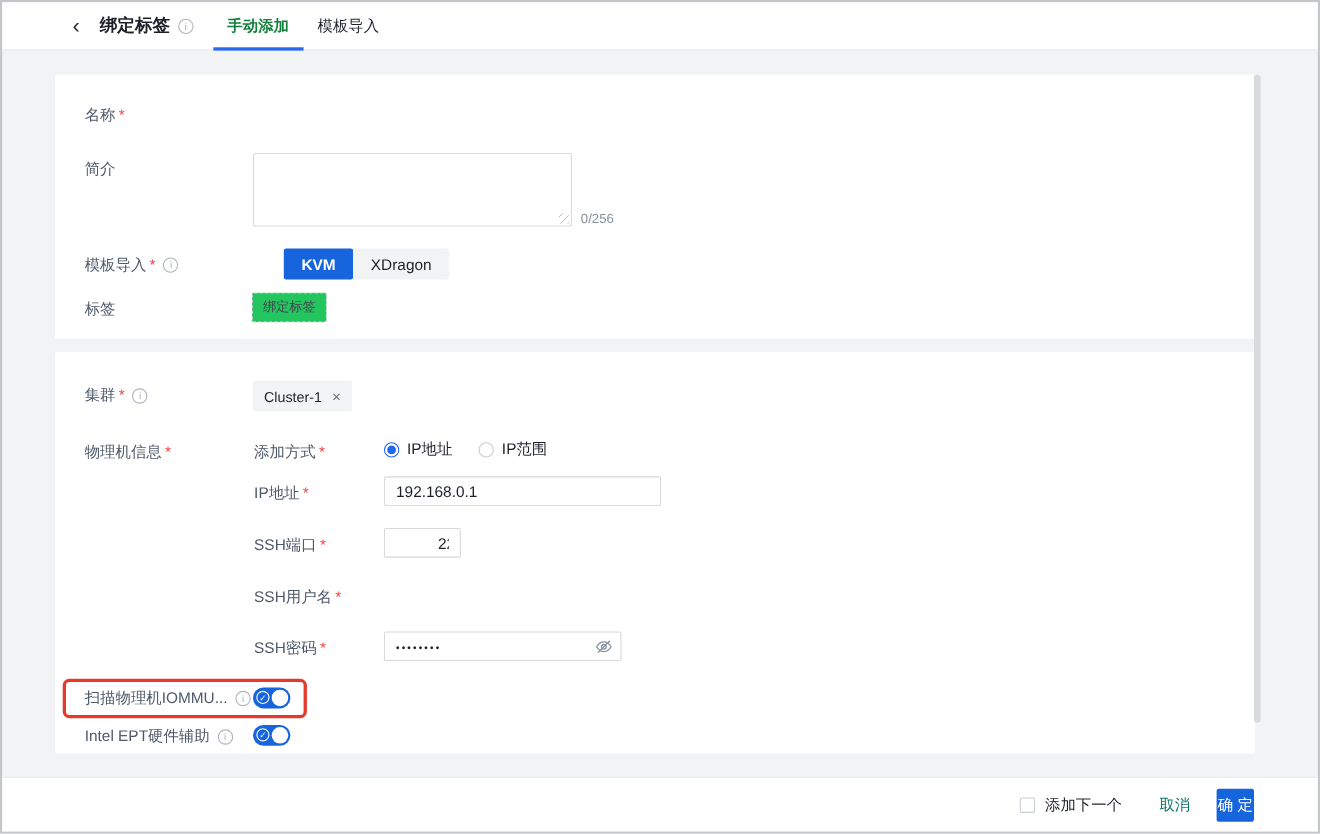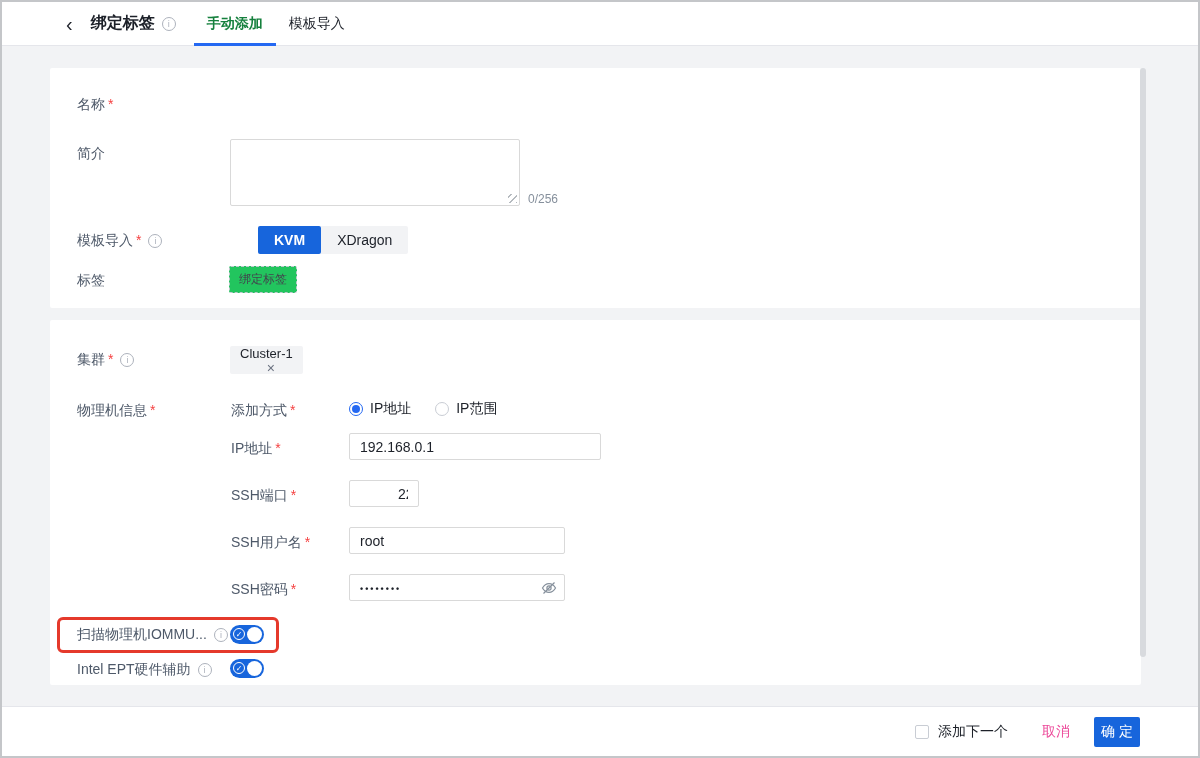--- a/index.html
+++ b/index.html
@@ -55,22 +55,22 @@
 
   .eye { position:absolute; right:8px; top:6px; cursor:pointer; }
 
   .pwd { font-size:9px; letter-spacing:2px; font-weight:700; padding-top:2px; }
 
   
   .ftr { position:absolute; left:0; right:0; bottom:0; height:50px; background:#fff; border-top:1px solid #e5e6eb; display:flex; align-items:center; justify-content:flex-end; padding-right:58px; }
   .cbx-wrap { display:flex; align-items:center; gap:9px; cursor:pointer; }
   .cbx { width:14px; height:14px; border:1px solid #c9cdd4; border-radius:2px; background:#fff; }
   .cbx-lbl { font-size:14px; color:#1d2129; }
-  .cancel { margin-left:34px; font-size:14px; color:#ec4899; cursor:pointer; }
-  .ok-btn { margin-left:24px; width:46px; height:30px; background:#1765dc; color:#fff; border:none; border-radius:2px; font-size:14px; font-family:inherit; cursor:pointer; }
+  .cancel { margin-left:34px; font-size:14px; color:#0f766e; cursor:pointer; }
+  .ok-btn { margin-left:24px; width:34px; height:30px; background:#1765dc; color:#fff; border:none; border-radius:2px; font-size:14px; font-family:inherit; cursor:pointer; }
 </style>
 </head>
 <body>
 
 <div class="frame">
 
   <div class="hdr">
     <span class="back">‹</span>
     <span class="title">绑定标签</span>
     <span class="info-i">i</span>
@@ -103,21 +103,21 @@
     <div class="lbl" style="top:204px">
       <span>标签</span>
     </div>
     <button class="dash-btn" style="left:179px; top:198px;">绑定标签</button>
   </div>
 
   <div class="card card2">
     <div class="lbl" style="top:31px">
       <span>集群</span><span class="req">*</span><span class="info-i">i</span>
     </div>
-    <div class="chip" style="left:180px; top:26px;flex-direction:column;">
+    <div class="chip" style="left:180px; top:26px;">
       <span>Cluster-1</span>
       <span class="x">×</span>
     </div>
 
     <div class="lbl" style="top:82px">
       <span>物理机信息</span><span class="req">*</span>
     </div>
     <div class="sublbl" style="top:82px">
       <span>添加方式</span><span class="req">*</span>
     </div>
@@ -138,21 +138,20 @@
     <input class="inp" style="left: 299px; top: 113px; width: 252px; height: 27px;" value="192.168.0.1">
 
     <div class="sublbl" style="top:167px">
       <span>SSH端口</span><span class="req">*</span>
     </div>
     <input class="inp" style="left: 299px; top: 160px; width: 70px; height: 27px; padding-left: 48px;" value="22">
 
     <div class="sublbl" style="top:214px">
       <span>SSH用户名</span><span class="req">*</span>
     </div>
-    <input class="inp" style="left: 299px; top: 207px; width: 216px; height: 27px;" value="root">
 
     <div class="sublbl" style="top:261px">
       <span>SSH密码</span><span class="req">*</span>
     </div>
     <input class="inp pwd" style="left: 299px; top: 254px; width: 216px; height: 27px;" value="••••••••">
     <span class="eye" style="left:491px; top:260px;">
       <svg width="16" height="16" viewBox="0 0 16 16" fill="none" stroke="#86909c" stroke-width="1.2">
         <path d="M1.5 8 C3.2 4.9 5.4 3.6 8 3.6 C10.6 3.6 12.8 4.9 14.5 8 C12.8 11.1 10.6 12.4 8 12.4 C5.4 12.4 3.2 11.1 1.5 8 Z"></path>
         <circle cx="8" cy="8" r="2.1"></circle>
         <line x1="2.5" y1="13.5" x2="13.5" y2="2.5"></line>

